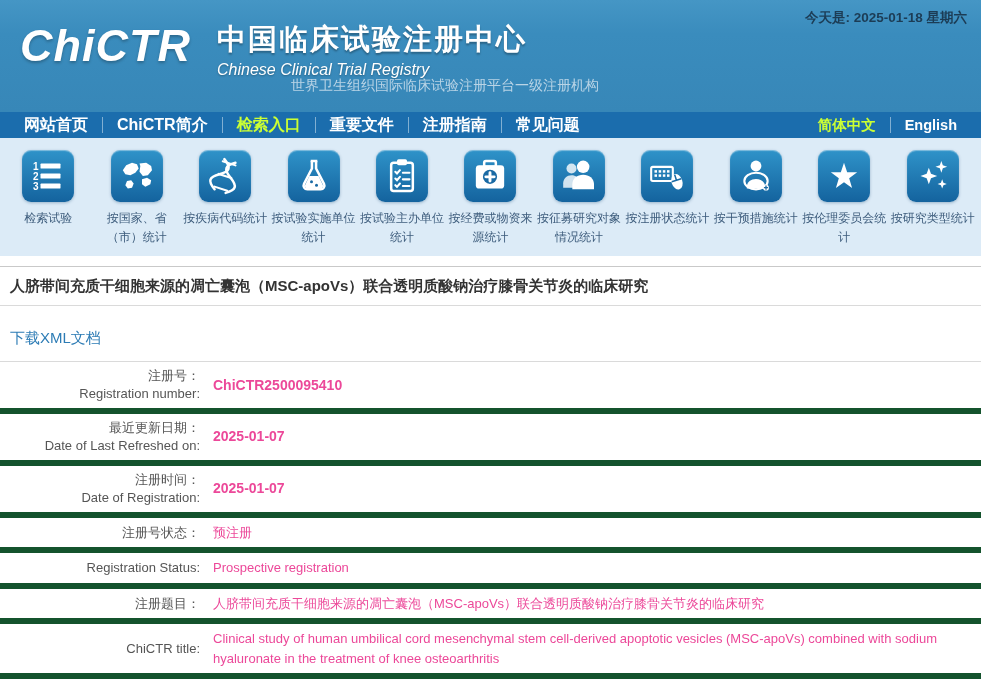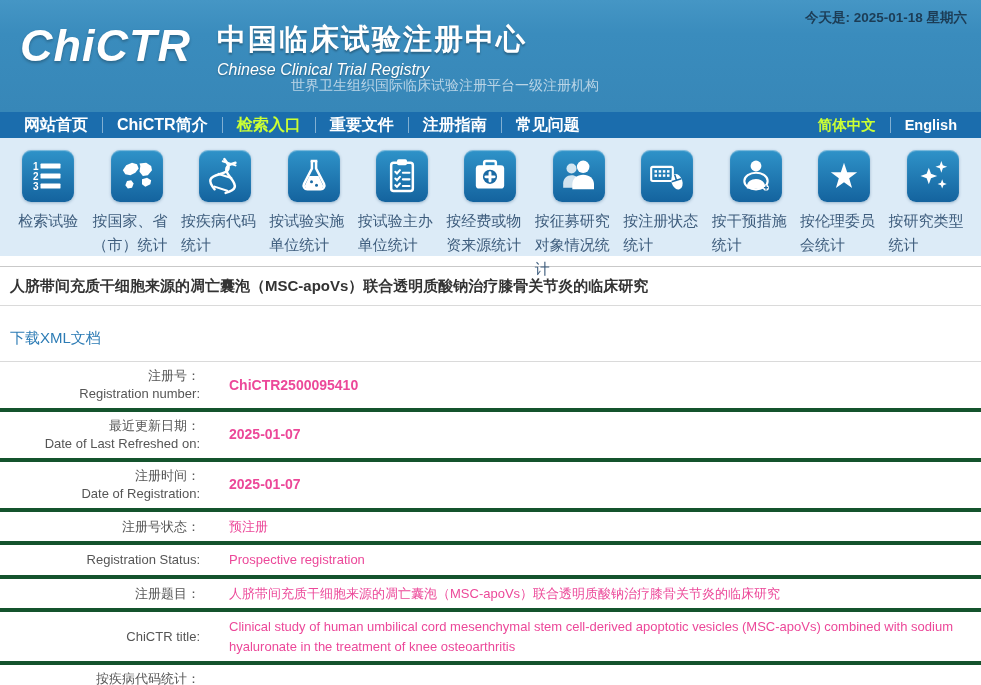--- a/index.html
+++ b/index.html
@@ -54,33 +54,33 @@
     cursor:pointer; min-width:0;
   }
   .tile{
     width:52px; height:52px; border-radius:9px; flex-shrink:0;
     background:linear-gradient(180deg,var(--tile-top),var(--tile-bottom));
     box-shadow:inset 0 1px 1px rgba(255,255,255,.4), 0 1px 3px rgba(30,80,120,.35);
     display:flex; align-items:center; justify-content:center; margin-bottom:7px;
   }
   .tile svg{width:40px; height:40px; display:block;}
   .tool-label{
-    font-size:15px; line-height:1.6; color:#3d5c7c; max-width:90px;
+    font-size:12px; line-height:1.6; color:#3d5c7c; text-align:center; max-width:90px;
   }
   
   .page-title{
     border-top:1px solid #c9c9c9; border-bottom:1px solid #dadada;
     padding:10px 10px 9px; font-size:15px; font-weight:bold; color:#333;
   }
   .xml-row{padding:13px 10px 13px; border-bottom:1px solid #dadada;}
   .xml-link{color:var(--link); font-size:15px; cursor:pointer; text-decoration:none;}
   .info-table{width:100%;}
   .trow{
-    display:flex; align-items:center; border-bottom:4px solid #14532d;
-    padding:5px 0; min-height:26px;gap:16px;
+    display:flex; align-items:center; border-bottom:6px solid #14532d;
+    padding:5px 0; min-height:26px;
   }
   .tlabel{
     width:200px; flex-shrink:0; text-align:right;
     font-size:13px; color:#555; line-height:1.38;
   }
   .tvalue{
     padding-left:13px; padding-right:16px; font-size:13px; color:#ec4899; line-height:1.5;
   }
   .tvalue.strong{font-weight:bold; font-size:14px;}
 </style>

